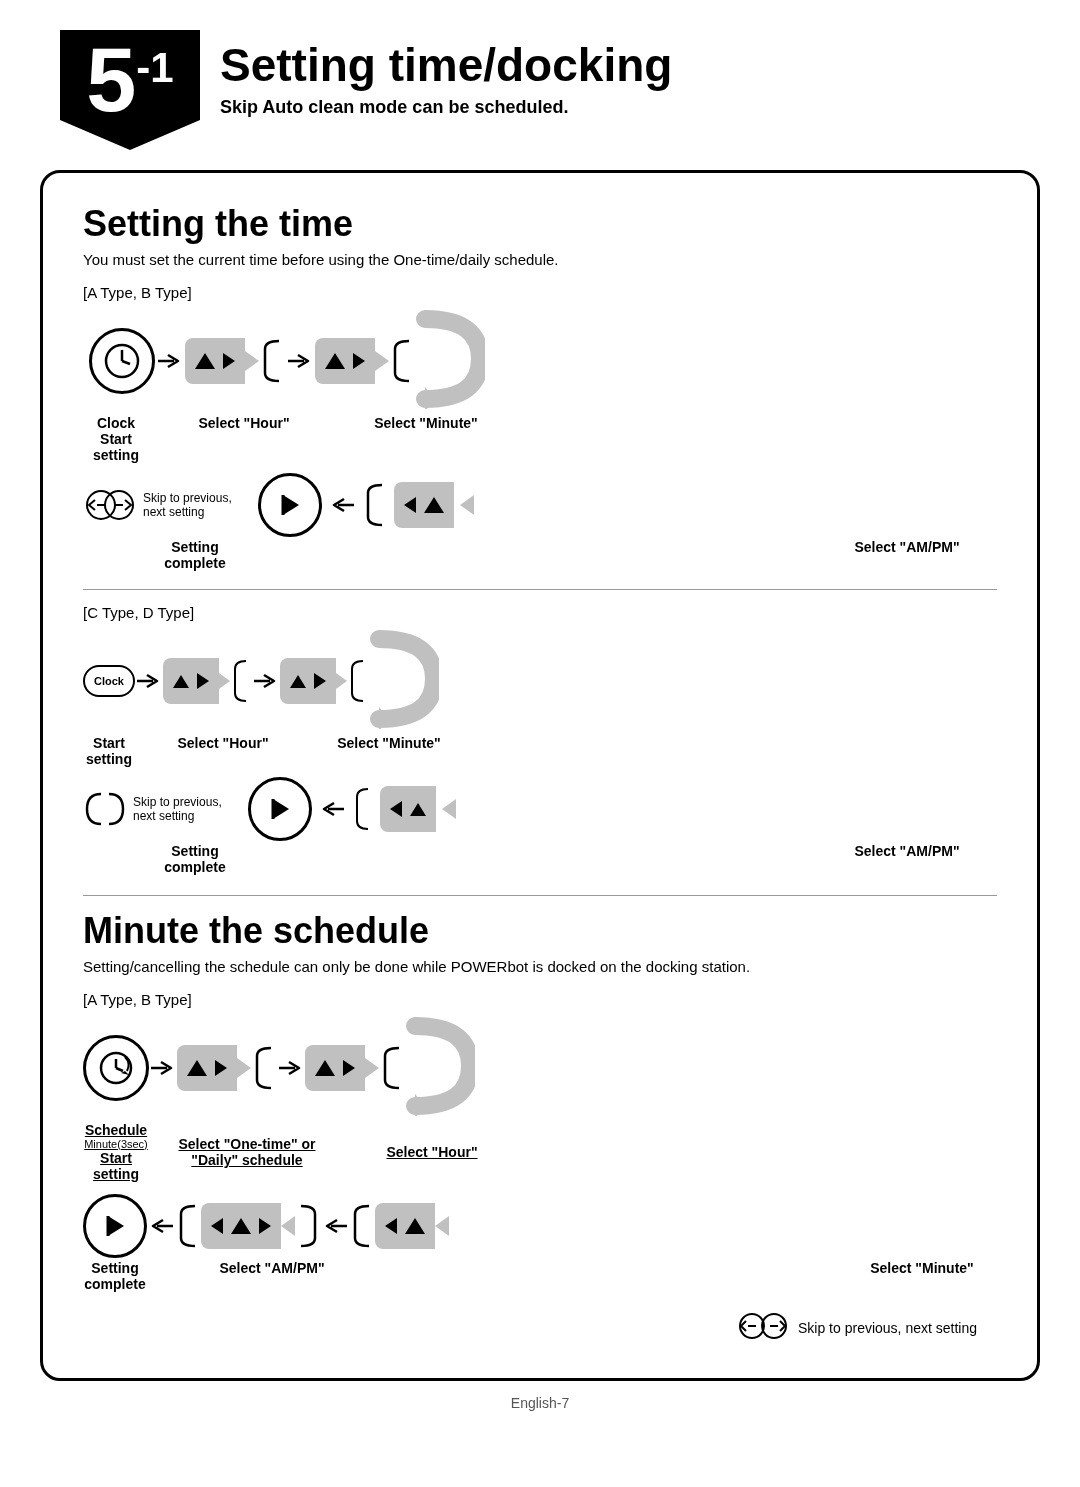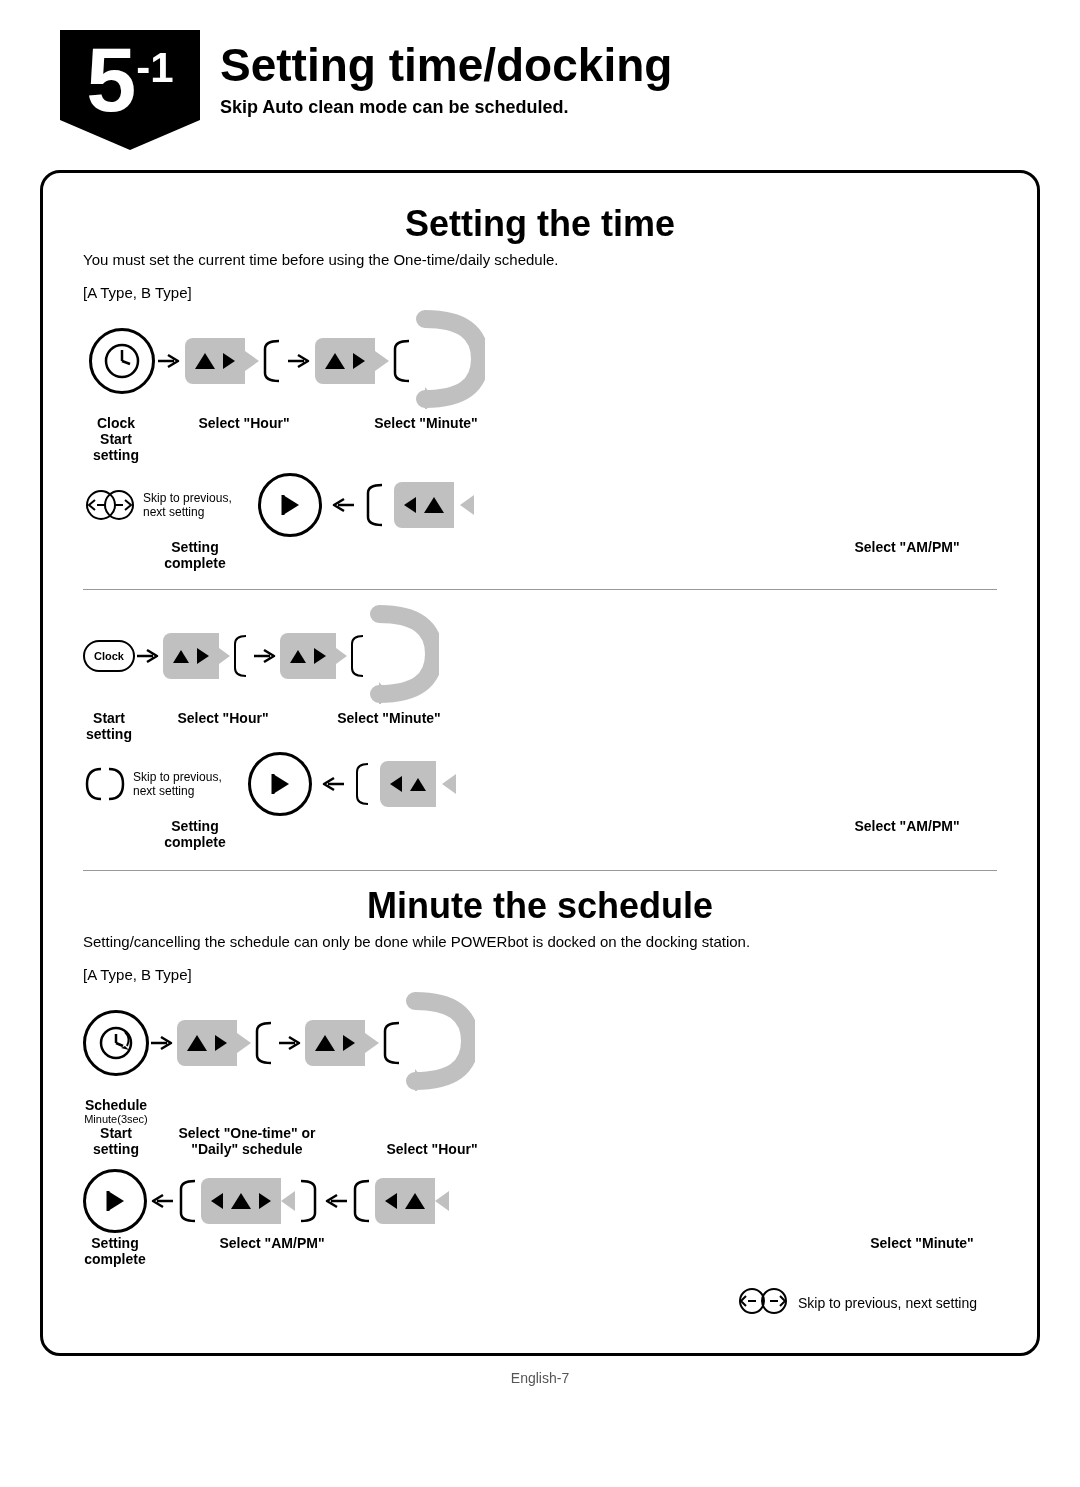--- a/index.html
+++ b/index.html
@@ -66,21 +66,20 @@
       border-radius: 20px;
       padding: 30px 40px 30px 40px;
       background: #fff;
     }
 
     .section-title {
       font-size: 36px;
       font-weight: bold;
       color: #000;
       margin-bottom: 6px;
-      text-align: center;
     }
     .section-desc {
       font-size: 15px;
       color: #000;
       margin-bottom: 16px;
     }
 
     .type-label {
       font-size: 15px;
       font-weight: normal;
@@ -321,20 +320,21 @@
       <div class="gray-arrow-l"></div>
     </div>
     <div style="display:flex;align-items:flex-start;margin-top:2px;padding-left:80px;gap:0;">
       <div style="width:64px;text-align:center;font-size:14px;font-weight:bold;">Setting complete</div>
       <div style="flex:1;"></div>
       <div style="width:180px;text-align:center;font-size:14px;font-weight:bold;">Select "AM/PM"</div>
     </div>
 
     <div class="section-divider"></div>
 
+    <div class="type-label" style="margin-top:10px;">[C Type, D Type]</div>
 
     <div style="display:flex; align-items:flex-end; gap:0;">
       <div style="display:flex; flex-direction:column; align-items:flex-start;">
         <div style="display:flex; align-items:center; gap:0;">
 
           <div class="btn-oval-small">
             <span style="font-size:11px;font-weight:bold;">Clock</span>
           </div>
 
           <div style="display:flex;align-items:center;width:28px;justify-content:center;">
@@ -492,21 +492,21 @@
             </svg>
           </div>
 
           <div style="flex-shrink:0;">
             <svg width="70" height="100" viewBox="0 0 70 100">
               <path d="M10 10 Q65 10 65 50 Q65 90 10 90" fill="none" stroke="#c0c0c0" stroke-width="18" stroke-linecap="round"></path>
               <polygon points="10,78 20,90 10,102" fill="#c0c0c0"></polygon>
             </svg>
           </div>
         </div>
-        <div style="display:flex;align-items:flex-end;width:100%;margin-top:2px;">
+        <div style="display:flex;align-items:center;width:100%;margin-top:2px;text-decoration:underline;">
           <div style="width:66px;text-align:center;">
             <div style="font-size:14px;font-weight:bold;">Schedule</div>
             <div style="font-size:11px;color:#000;">Minute(3sec)</div>
             <div style="font-size:14px;font-weight:bold;">Start setting</div>
           </div>
           <div style="width:28px;"></div>
           <div style="width:140px;text-align:center;font-size:14px;font-weight:bold;white-space:pre-line;">Select "One-time" or
 "Daily" schedule</div>
           <div style="width:22px;"></div>
           <div style="width:28px;"></div>

